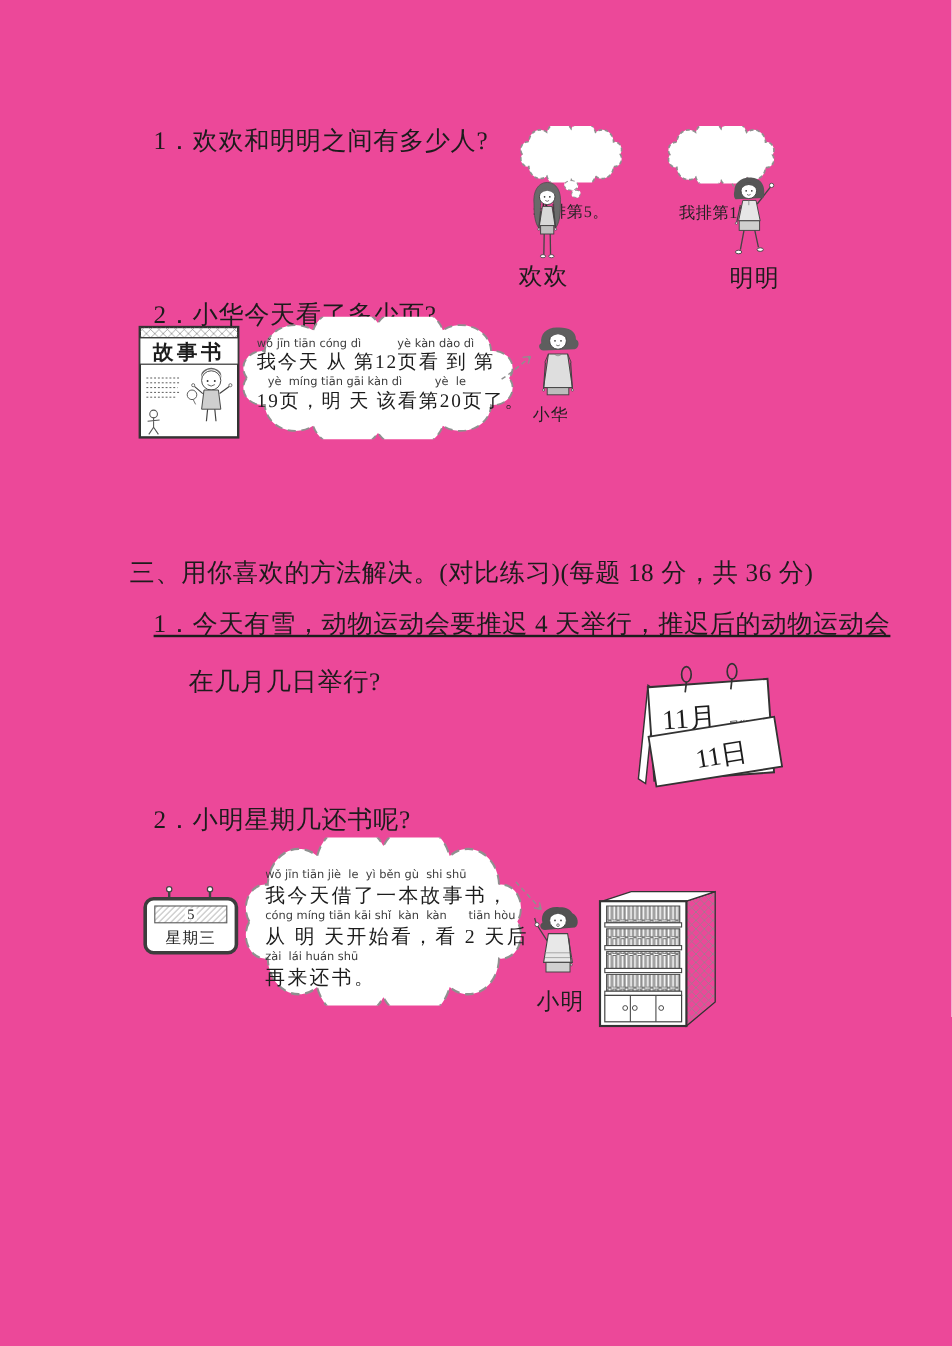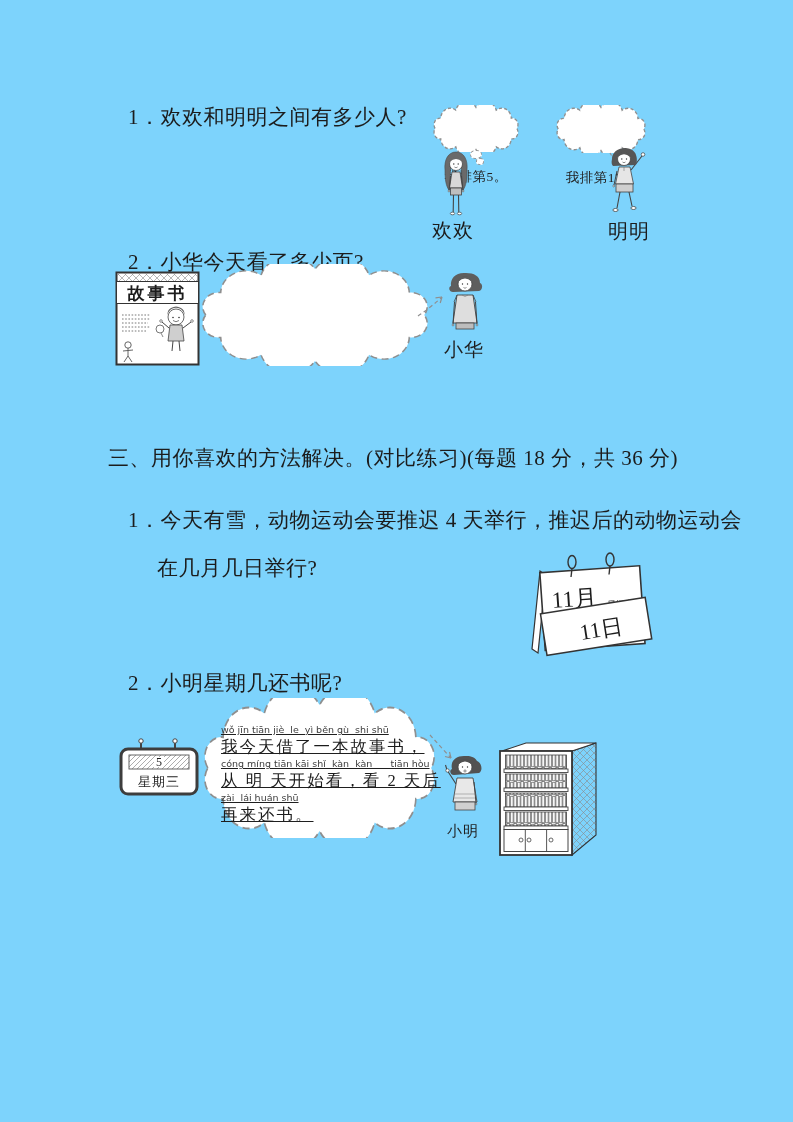--- a/index.html
+++ b/index.html
@@ -1,19 +1,19 @@
 <!DOCTYPE html>
 <html><head>
 <meta charset="utf-8">
 <title>Worksheet</title>
 <style>
   html,body{margin:0;padding:0;background:#ffffff;}
   .page{
     position:relative;width:793px;height:1122px;margin:0 auto;
-    background:#7dd3fc;color:#1f1f1f;
+    background:#ec4899;color:#1f1f1f;
     font-family:"Liberation Serif", serif;overflow:hidden;
   }
   .abs{position:absolute;}
   .qtext{font-size:21px;white-space:pre;letter-spacing:0.5px;color:#1c1c1c;}
   .label{font-size:20px;letter-spacing:1px;color:#1c1c1c;}
   .bubble-small-text{font-size:13.5px;text-align:center;letter-spacing:0.5px;color:#222;margin-top:48px;}
   .speech-block{text-align:left;}
   .pinyin{font-family:"DejaVu Sans", sans-serif;font-size:9.5px;line-height:11px;color:#3c3c3c;white-space:pre;letter-spacing:0;}
   .hanzi{font-size:16px;line-height:21px;letter-spacing:1.5px;white-space:pre;color:#1c1c1c;}
   .hanzi2{font-size:16.5px;line-height:23px;letter-spacing:2px;white-space:pre;color:#1c1c1c;}
@@ -118,44 +118,50 @@
     <circle cx="45" cy="58" r="4" fill="#fff" stroke="#555" stroke-width="0.8"></circle>
     <path d="M46,62 L48,66" stroke="#555" stroke-width="0.7"></path>
     <path d="M58,70 L57,80 M64,70 L65,80" stroke="#444" stroke-width="1"></path>
     <circle cx="13" cy="74" r="3.2" fill="none" stroke="#555" stroke-width="0.9"></circle>
     <path d="M13,77 L13,85 M8,80 L18,79 M13,85 L9,91 M13,85 L17,91" stroke="#555" stroke-width="0.9" fill="none"></path>
   </svg>
 
   <svg class="abs" style="left:200px;top:264px;" width="230" height="102" viewBox="0 0 200 100" preserveAspectRatio="none">
     <use href="#cloud" fill="#fff" stroke="#8f8f8f" stroke-width="1.4" stroke-dasharray="6 4"></use>
   </svg>
+  <div class="abs speech-block" style="left:214px;top:281px;width:205px;">
+    <div class="pinyin">wǒ jīn tiān cóng dì          yè kàn dào dì</div>
+    <div class="hanzi">我今天 从 第12页看 到 第</div>
+    <div class="pinyin">   yè  míng tiān gāi kàn dì         yè  le</div>
+    <div class="hanzi">19页，明 天 该看第20页了。</div>
+  </div>
   <svg class="abs" style="left:416px;top:292px;" width="30" height="26" viewBox="0 0 30 26">
     <path d="M2,24 Q14,16 26,5" fill="none" stroke="#8f8f8f" stroke-width="1.2" stroke-dasharray="4 3"></path>
     <path d="M26,5 L19.5,5.8 M26,5 L24.2,11" stroke="#8f8f8f" stroke-width="1.2" fill="none"></path>
   </svg>
 
   <svg class="abs" style="left:443px;top:271px;" width="46" height="62" viewBox="0 0 46 62">
     <path d="M23,2 C13,1 7,7 8,15 C5,16 6,21 10,21 L36,20 C40,19 40,13 37,12 C37,5 31,2 23,2 Z" fill="#5e5e5e"></path>
     <circle cx="22" cy="13" r="7" fill="#fff" stroke="#444" stroke-width="0.8"></circle>
     <path d="M15.4,10.5 Q22,4.5 28.6,10.5 L28.6,8 Q22,2.5 15.4,8 Z" fill="#5e5e5e"></path>
     <circle cx="19.5" cy="13" r="0.7" fill="#333"></circle>
       <circle cx="24.5" cy="13" r="0.7" fill="#333"></circle>
     <path d="M20.5,16.5 Q22,18 23.5,16.5" fill="none" stroke="#444" stroke-width="0.6"></path>
     <path d="M14,24 L30,24 L34,52 L10,52 Z" fill="#dedede" stroke="#444" stroke-width="0.9"></path>
     <path d="M19,24 Q22,27 25,24" fill="none" stroke="#777" stroke-width="0.6"></path>
     <path d="M14,24 L11,31 M30,24 L33,31" stroke="#444" stroke-width="0.8" fill="none"></path>
     <path d="M11.5,31 L10,53 M32.5,31 L34,53" stroke="#444" stroke-width="1" fill="none"></path>
     <circle cx="10" cy="54" r="0.9" fill="#fff" stroke="#444" stroke-width="0.6"></circle>
     <circle cx="34" cy="54" r="0.9" fill="#fff" stroke="#444" stroke-width="0.6"></circle>
     <rect x="13" y="52" width="18" height="6" fill="#bdbdbd" stroke="#444" stroke-width="0.8"></rect>
   </svg>
-  <div class="abs" style="left:444px;top:337px;font-size:19px;letter-spacing:1px;">小华</div>
-
-  <div class="abs qtext" style="left:108px;top:444px;">三、用你喜欢的方法解决。(对比练习)(每题 18 分，共 36 分)</div>
-  <div class="abs qtext" style="left:128px;top:506px;">1．今天有雪，动物运动会要推迟 4 天举行，推迟后的动物运动会</div>
+  <div class="abs" style="left:444px;top:337px;font-size:14px;letter-spacing:1px;">小华</div>
+
+  <div class="abs qtext" style="left:108px;top:463px;">三、用你喜欢的方法解决。(对比练习)(每题 18 分，共 36 分)</div>
+  <div class="abs qtext" style="left:128px;top:506px;text-decoration:underline;">1．今天有雪，动物运动会要推迟 4 天举行，推迟后的动物运动会</div>
   <div class="abs qtext" style="left:157px;top:554px;text-align:center;">在几月几日举行?</div>
 
   <svg class="abs" style="left:524px;top:547px;" width="130" height="112" viewBox="0 0 130 112">
     <path d="M16,24 L8,102 L14,106 L22,28 Z" fill="#fff" stroke="#333" stroke-width="1.2"></path>
     <g transform="rotate(-4 70 55)">
       <rect x="18" y="22" width="100" height="78" fill="#fff" stroke="#333" stroke-width="1.6"></rect>
       <text x="28" y="58" font-size="23">11月</text>
       <text x="83" y="62" font-size="9">星期六</text>
     </g>
     <g transform="rotate(-9 75 85)">
@@ -177,21 +183,21 @@
     <rect x="3" y="11" width="76" height="45" rx="7" fill="#fff" stroke="#3d3d3d" stroke-width="3"></rect>
     <rect x="11" y="17" width="60" height="14" fill="url(#hatch)" stroke="#555" stroke-width="0.9"></rect>
     <rect x="36" y="19" width="10" height="10" fill="#fff" stroke="none"></rect>
     <text x="41" y="28" font-size="12" text-anchor="middle">5</text>
     <text x="41" y="48" font-size="13" text-anchor="middle" letter-spacing="1">星期三</text>
   </svg>
 
   <svg class="abs" style="left:202px;top:698px;" width="235" height="140" viewBox="0 0 200 100" preserveAspectRatio="none">
     <use href="#cloud" fill="#fff" stroke="#8f8f8f" stroke-width="1.4" stroke-dasharray="6 4"></use>
   </svg>
-  <div class="abs speech-block" style="left:221px;top:724px;width:200px;text-decoration:underline;">
+  <div class="abs speech-block" style="left:221px;top:724px;width:200px;">
     <div class="pinyin">wǒ jīn tiān jiè  le  yì běn gù  shi shū</div>
     <div class="hanzi2">我今天借了一本故事书，</div>
     <div class="pinyin">cóng míng tiān kāi shǐ  kàn  kàn      tiān hòu</div>
     <div class="hanzi2">从 明 天开始看，看 2 天后</div>
     <div class="pinyin">zài  lái huán shū</div>
     <div class="hanzi2">再来还书。</div>
   </div>
   <svg class="abs" style="left:428px;top:732px;" width="28" height="30" viewBox="0 0 28 30">
     <path d="M2,3 Q12,14 23,26" fill="none" stroke="#8f8f8f" stroke-width="1.2" stroke-dasharray="4 3"></path>
     <path d="M23,26 L21.5,20 M23,26 L17,24.5" stroke="#8f8f8f" stroke-width="1.2" fill="none"></path>
@@ -205,21 +211,21 @@
     <path d="M17.4,10.5 Q24,4.5 30.6,10.5 L30.6,8 Q24,2.5 17.4,8 Z" fill="#525252"></path>
     <circle cx="21.5" cy="13" r="0.7" fill="#333"></circle>
       <circle cx="26.5" cy="13" r="0.7" fill="#333"></circle>
     <circle cx="24" cy="17" r="1.1" fill="none" stroke="#444" stroke-width="0.6"></circle>
     <path d="M16,24 L32,24 L36,48 L12,48 Z" fill="#e8e8e8" stroke="#444" stroke-width="0.9"></path>
     <path d="M13.5,40 L34.8,40 M13,44 L35.4,44" stroke="#9a9a9a" stroke-width="0.7"></path>
     <path d="M33,28 L35,49" stroke="#444" stroke-width="1" fill="none"></path>
     <circle cx="35" cy="50" r="0.9" fill="#fff" stroke="#444" stroke-width="0.6"></circle>
     <rect x="14" y="48" width="20" height="8" fill="#d0d0d0" stroke="#444" stroke-width="0.8"></rect>
   </svg>
-  <div class="abs" style="left:447px;top:822px;font-size:15px;letter-spacing:1px;">小明</div>
+  <div class="abs" style="left:447px;top:822px;font-size:19px;letter-spacing:1px;">小明</div>
 
   <svg class="abs" style="left:496px;top:739px;" width="104" height="120" viewBox="0 0 104 120">
     <polygon points="76,12 100,4 100,96 76,116" fill="url(#xh)" stroke="#333" stroke-width="1.1"></polygon>
     <polygon points="6,12 76,12 100,4 30,4" fill="#fff" stroke="#333" stroke-width="1.1"></polygon>
     <rect x="4" y="12" width="72" height="104" fill="#fff" stroke="#333" stroke-width="1.8"></rect>
     <rect x="9.5" y="16" width="61" height="14" fill="url(#books)" stroke="#444" stroke-width="0.8"></rect>
     <rect x="8" y="30" width="64" height="3.5" fill="#fff" stroke="#444" stroke-width="0.9"></rect>
     <rect x="9.5" y="35" width="61" height="14" fill="url(#books)" stroke="#444" stroke-width="0.8"></rect>
     <rect x="8" y="49" width="64" height="3.5" fill="#fff" stroke="#444" stroke-width="0.9"></rect>
     <rect x="9.5" y="54" width="61" height="14" fill="url(#books)" stroke="#444" stroke-width="0.8"></rect>

